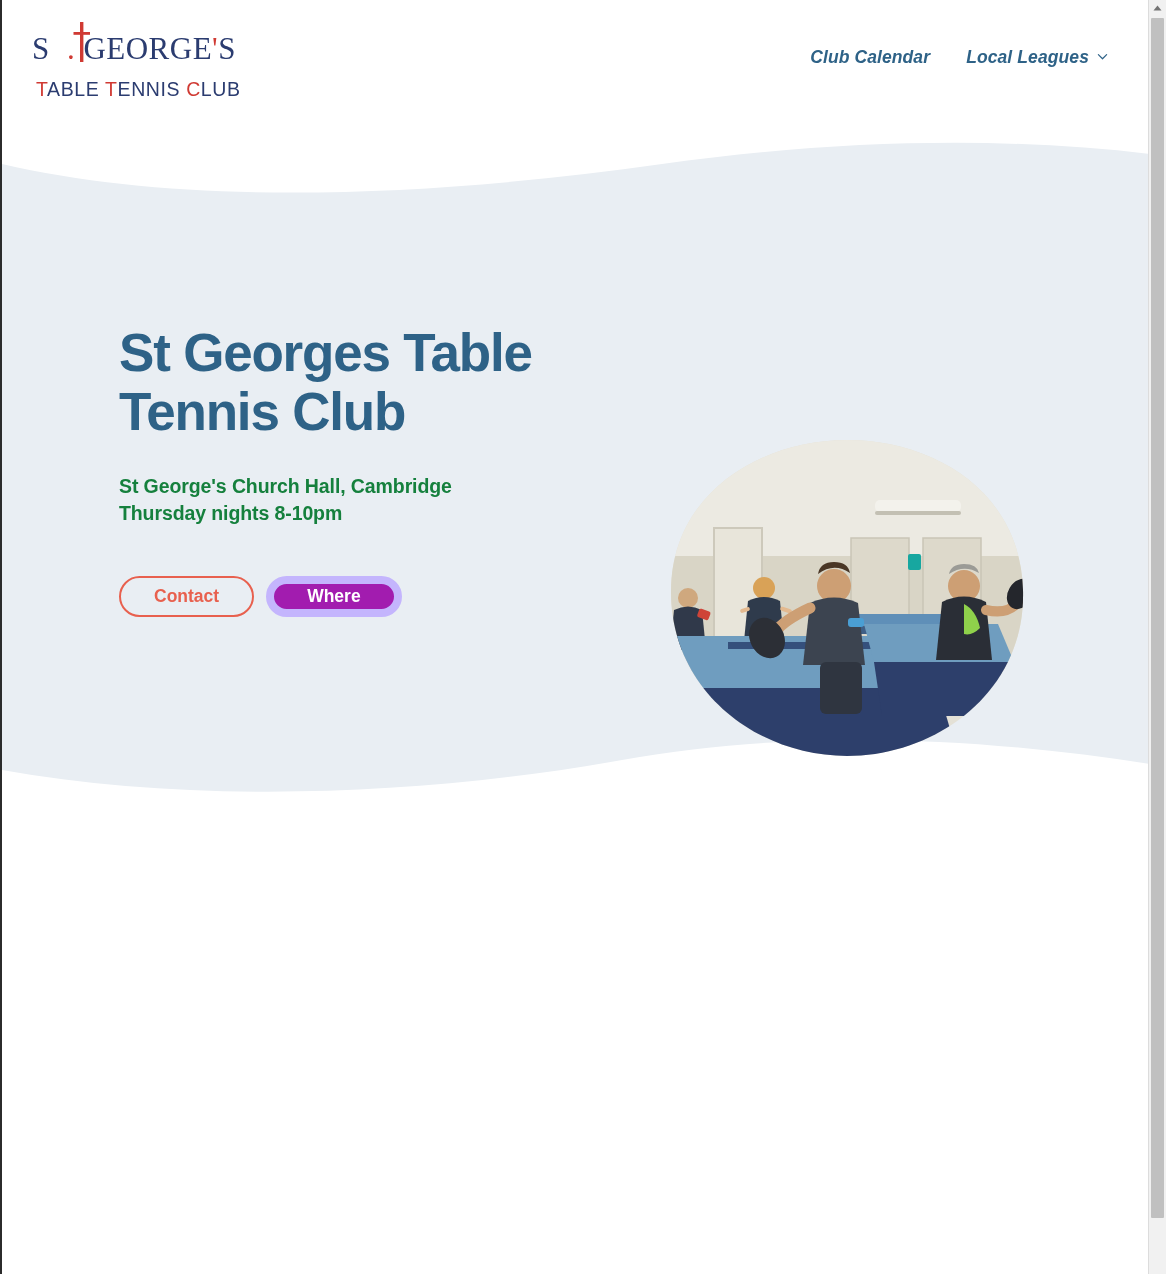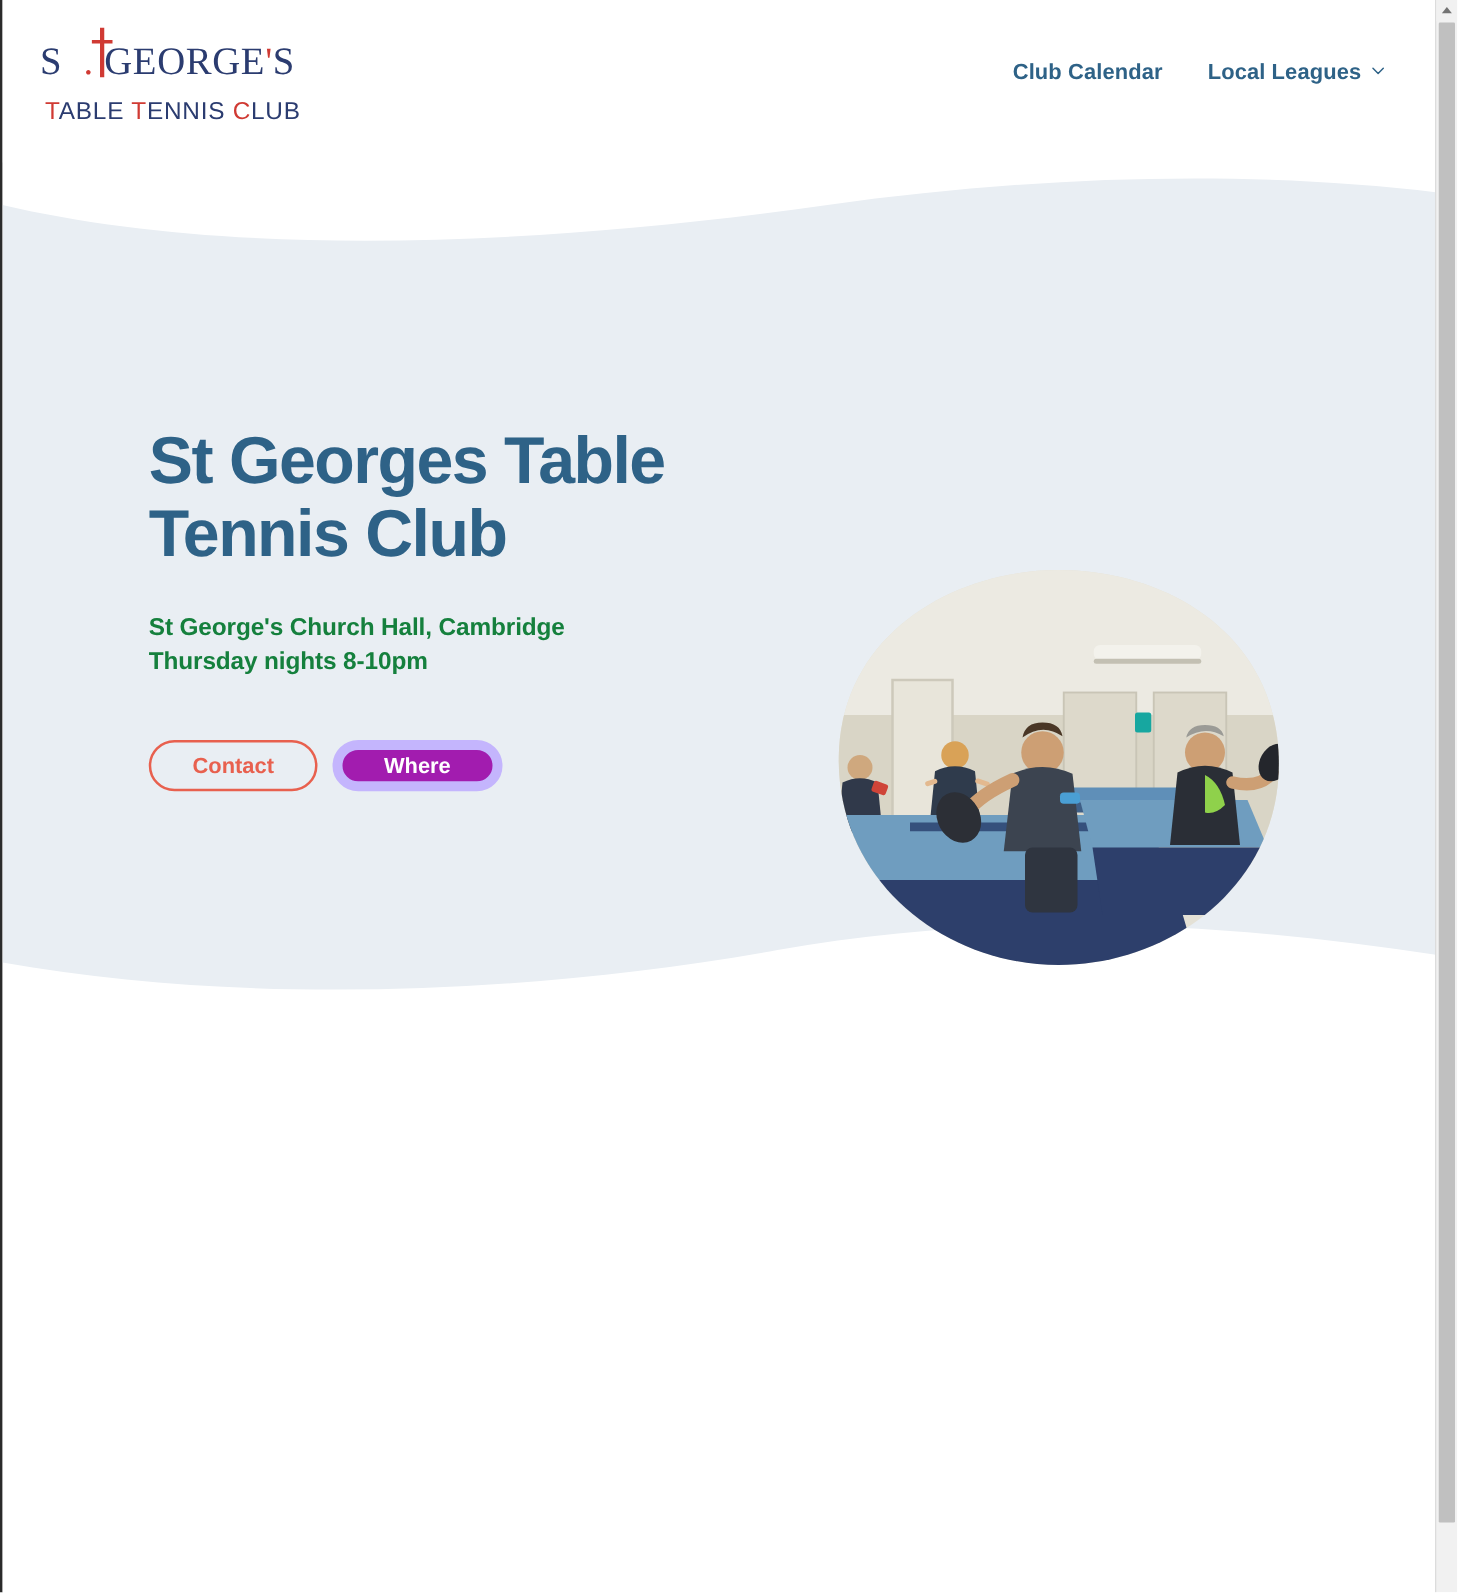--- a/index.html
+++ b/index.html
@@ -85,20 +85,21 @@
   .nav-link {
     font-size: 17.5px;
     font-weight: bold;
     color: #2e6287;
     letter-spacing: 0.1px;
     white-space: nowrap;
     display: flex;
     align-items: center;
     gap: 8px;
     cursor: pointer;
+    font-style: italic;
   }
   .chev {
     display: inline-block;
     width: 11px;
     height: 11px;
     position: relative;
     top: -1px;
   }
 
   
@@ -108,21 +109,21 @@
     margin-top: -2px;
   }
   .hero-bg {
     position: absolute;
     left: 0; top: 0;
     width: 1148px;
     height: 690px;
   }
   .hero-inner {
     position: absolute;
-    left: 0; top: 16px;
+    left: 0; top: 0;
     width: 1148px;
     height: 690px;
   }
 
   .hero-copy {
     position: absolute;
     left: 117px;
     top: 195px;
     width: 520px;
   }

